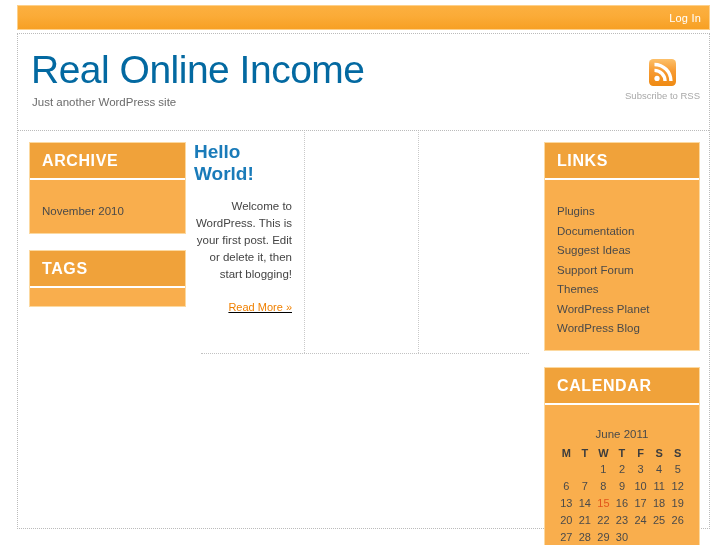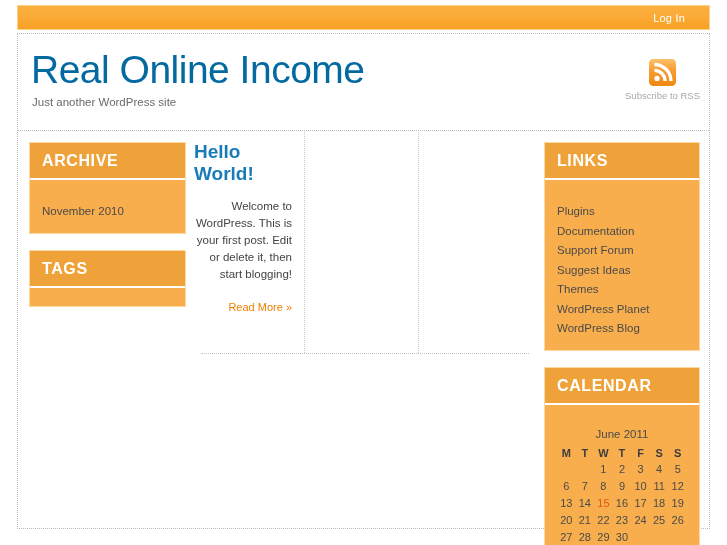--- a/index.html
+++ b/index.html
@@ -22,21 +22,21 @@
     height: 25px;
     background: linear-gradient(to bottom, #fcb040 0%, #fbab37 45%, #f7a024 100%);
     border: 1px solid #fdd08a;
     display: flex;
     align-items: center;
     justify-content: flex-end;
   }
   .topbar .login {
     color: #ffffff;
     font-size: 11px;
-    padding-right: 24px;
+    padding-right: 8px;
     text-decoration: none;
     letter-spacing: 0.2px;
   }
 
   
   .page {
     position: absolute;
     left: 17px;
     top: 33px;
     width: 693px;
@@ -152,21 +152,21 @@
     font-weight: bold;
     color: #1a7bb9;
   }
   .post-body {
     margin: 0;
     font-size: 11.5px;
     line-height: 17px;
     color: #444444;
     text-align: right;
   }
-  .read-more-wrap { text-align: right; margin-top: 14px; }
+  .read-more-wrap { text-align: right; margin-top: 14px; text-decoration: underline; }
   .read-more {
     font-size: 11px;
     color: #f08000;
     text-decoration: none;
   }
 
   
   .vdiv {
     position: absolute;
     top: 1px;
@@ -291,22 +291,22 @@
     <div class="hdiv"></div>
 
     <div class="right-col">
 
       <div class="widget">
         <div class="widget-title">LINKS</div>
         <div class="widget-body">
           <ul>
             <li><a href="#">Plugins</a></li>
             <li><a href="#">Documentation</a></li>
+            <li><a href="#">Suggest Ideas</a></li>
             <li><a href="#">Support Forum</a></li>
-            <li><a href="#">Suggest Ideas</a></li>
             <li><a href="#">Themes</a></li>
             <li><a href="#">WordPress Planet</a></li>
             <li><a href="#">WordPress Blog</a></li>
           </ul>
         </div>
       </div>
 
       <div class="widget">
         <div class="widget-title">CALENDAR</div>
         <div class="widget-body">

